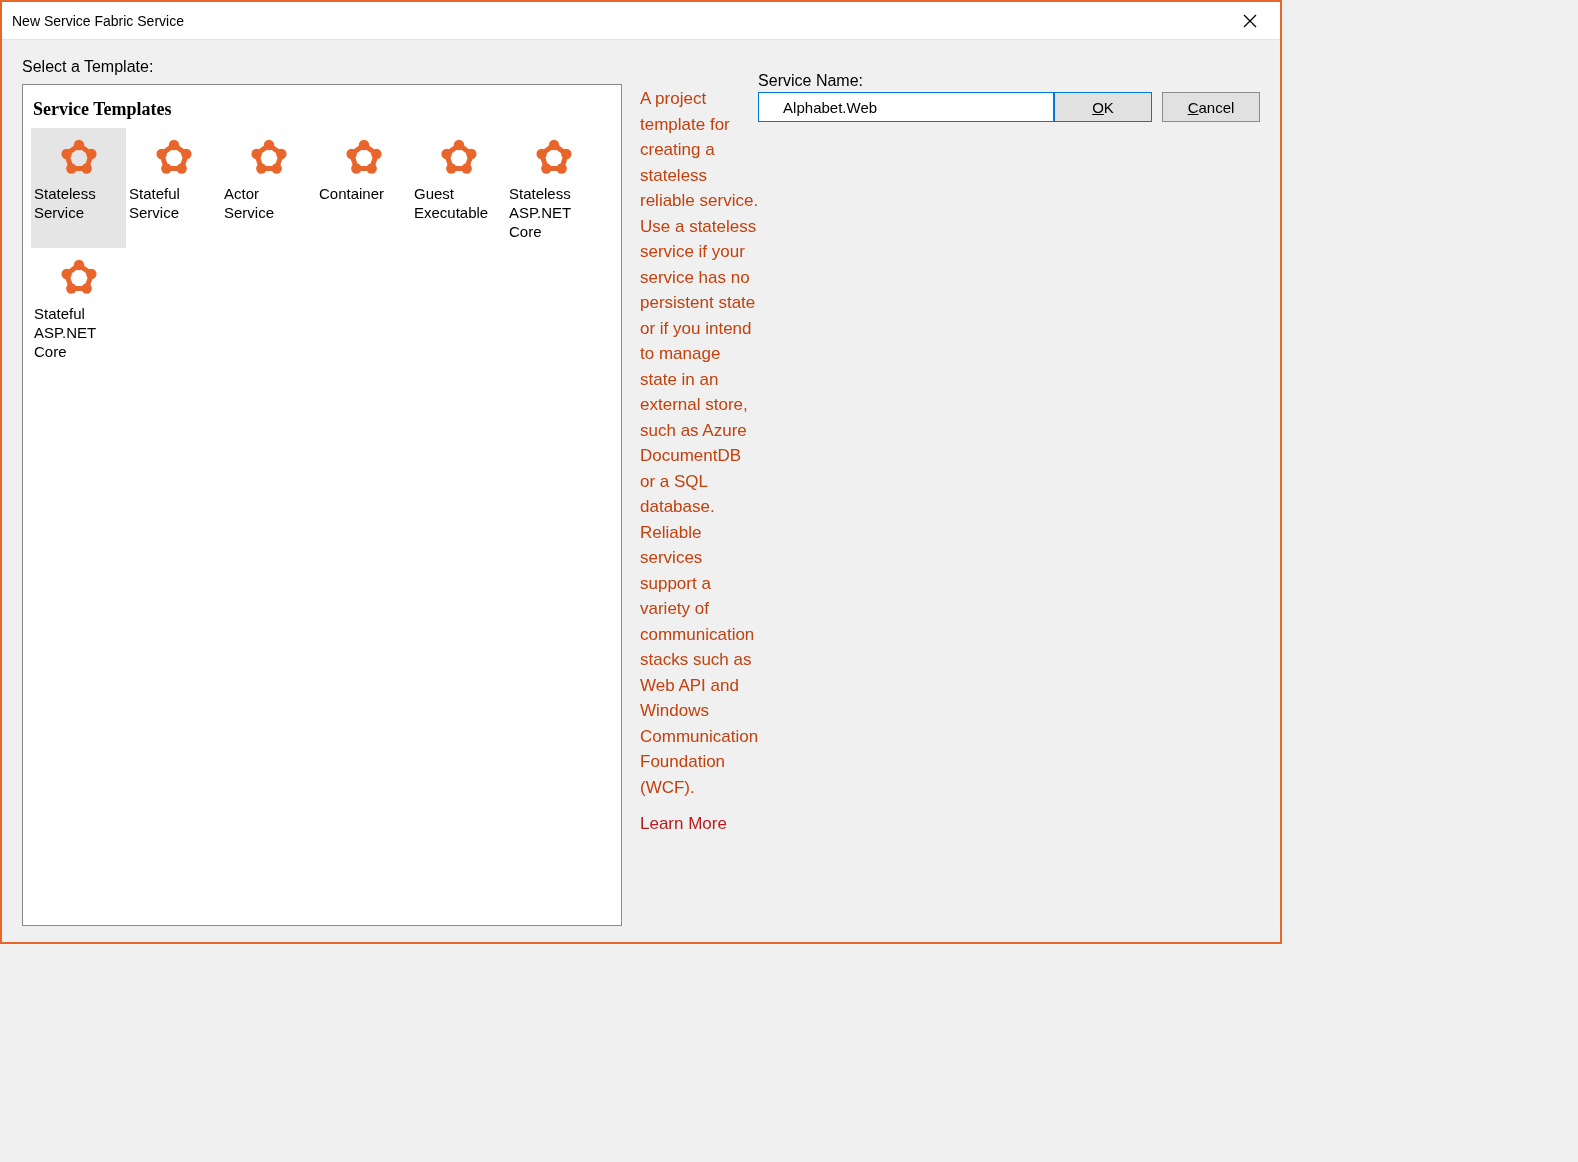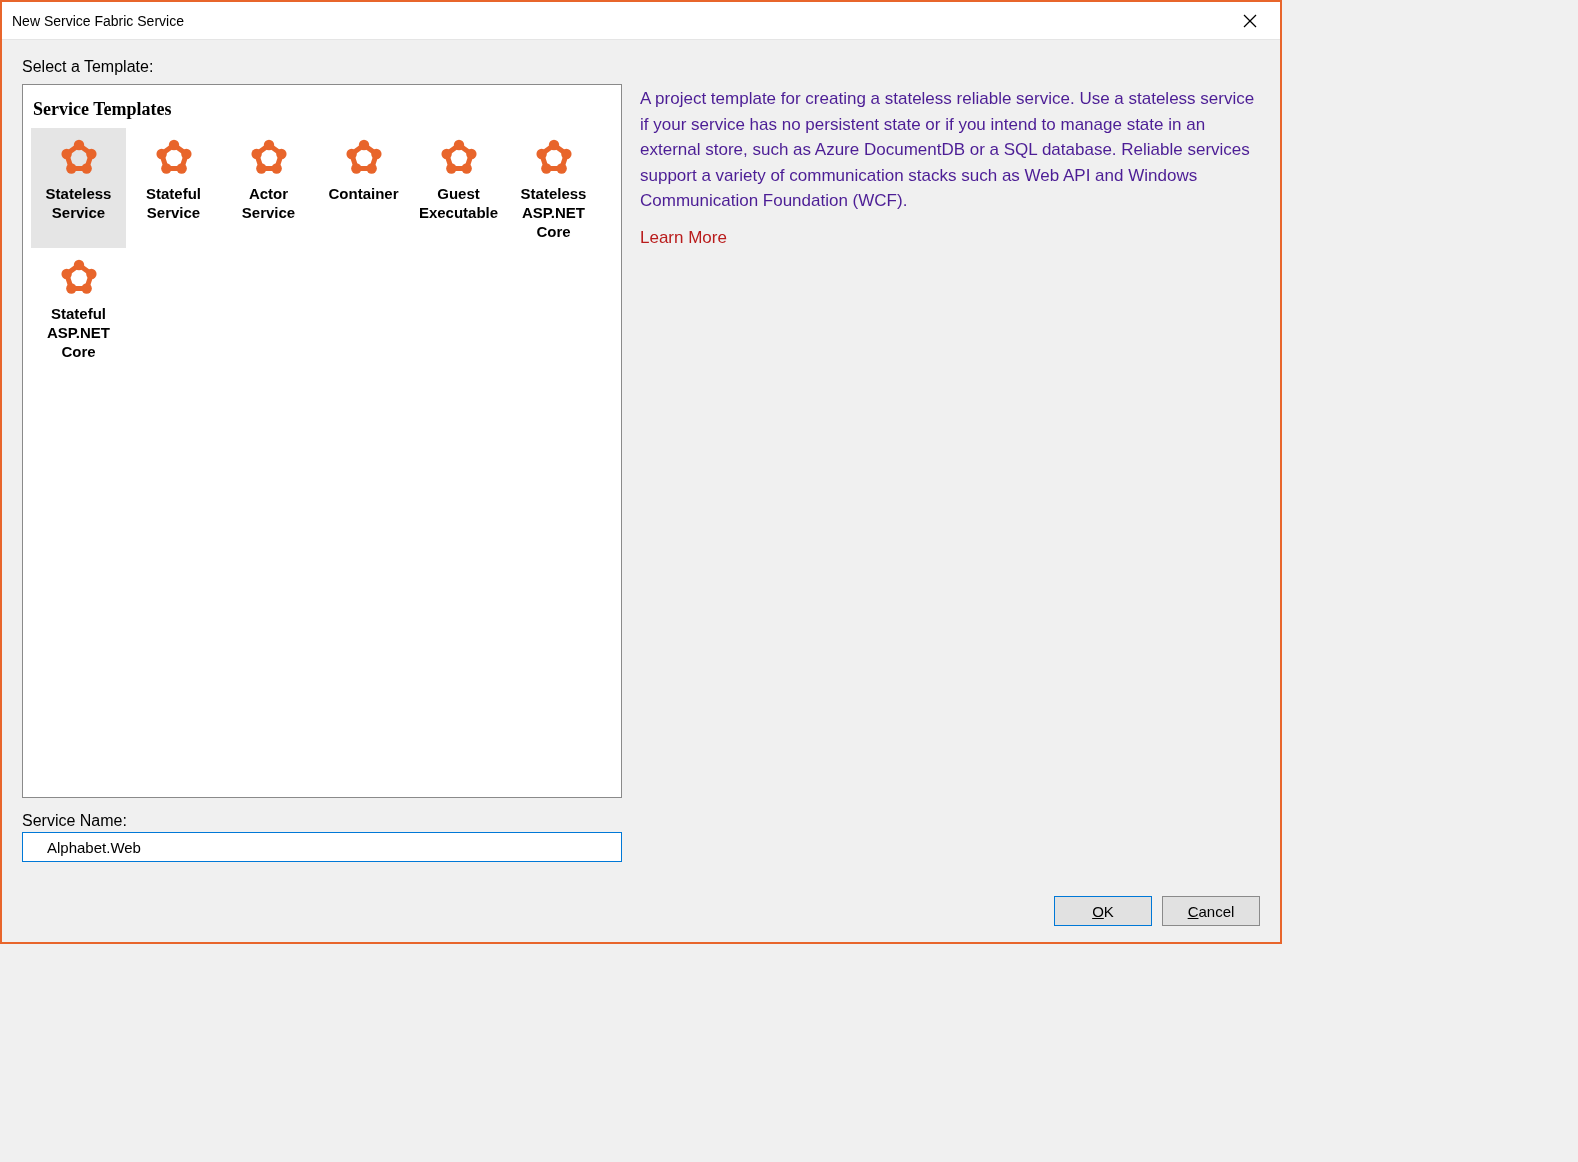--- a/index.html
+++ b/index.html
@@ -37,21 +37,20 @@
     align-items: center;
     justify-content: center;
     cursor: pointer;
   }
   .close-btn svg { width: 14px; height: 14px; }
   .body {
     flex: 1;
     background: #f0f0f0;
     padding: 18px 20px 16px 20px;
     display: flex;
-    flex-direction: column;
   }
   .upper {
     display: flex;
     flex: 1;
     gap: 18px;
   }
   .left-col {
     width: 600px;
     display: flex;
     flex-direction: column;
@@ -73,24 +72,23 @@
     padding: 4px 2px 8px 2px;
     font-family: Liberation Serif, serif;
   }
   .template-grid {
     display: flex;
     flex-wrap: wrap;
   }
   .template-item {
     width: 95px;
     padding: 6px 2px 6px 2px;
-    text-align: center;
+    text-align: left;
     cursor: pointer;
     border: 1px solid transparent;
-    font-weight: bold;
   }
   .template-item.selected {
     background: #e5e5e5;
   }
   .template-icon {
     display: flex;
     justify-content: center;
     margin-bottom: 6px;
   }
   .template-label {
@@ -99,21 +97,21 @@
   }
   .right-col {
     flex: 1;
     display: flex;
     flex-direction: column;
     padding-top: 28px;
   }
   .desc {
     font-size: 17px;
     line-height: 1.5;
-    color: #4c1d95;
+    color: #c2410c;
   }
   .link {
     color: #b91c1c;
     font-size: 17px;
     cursor: pointer;
     margin-top: 14px;
     display: inline-block;
   }
   .right-spacer { flex: 1; }
   .bottom-links .link { margin-top: 6px; display:block; }

